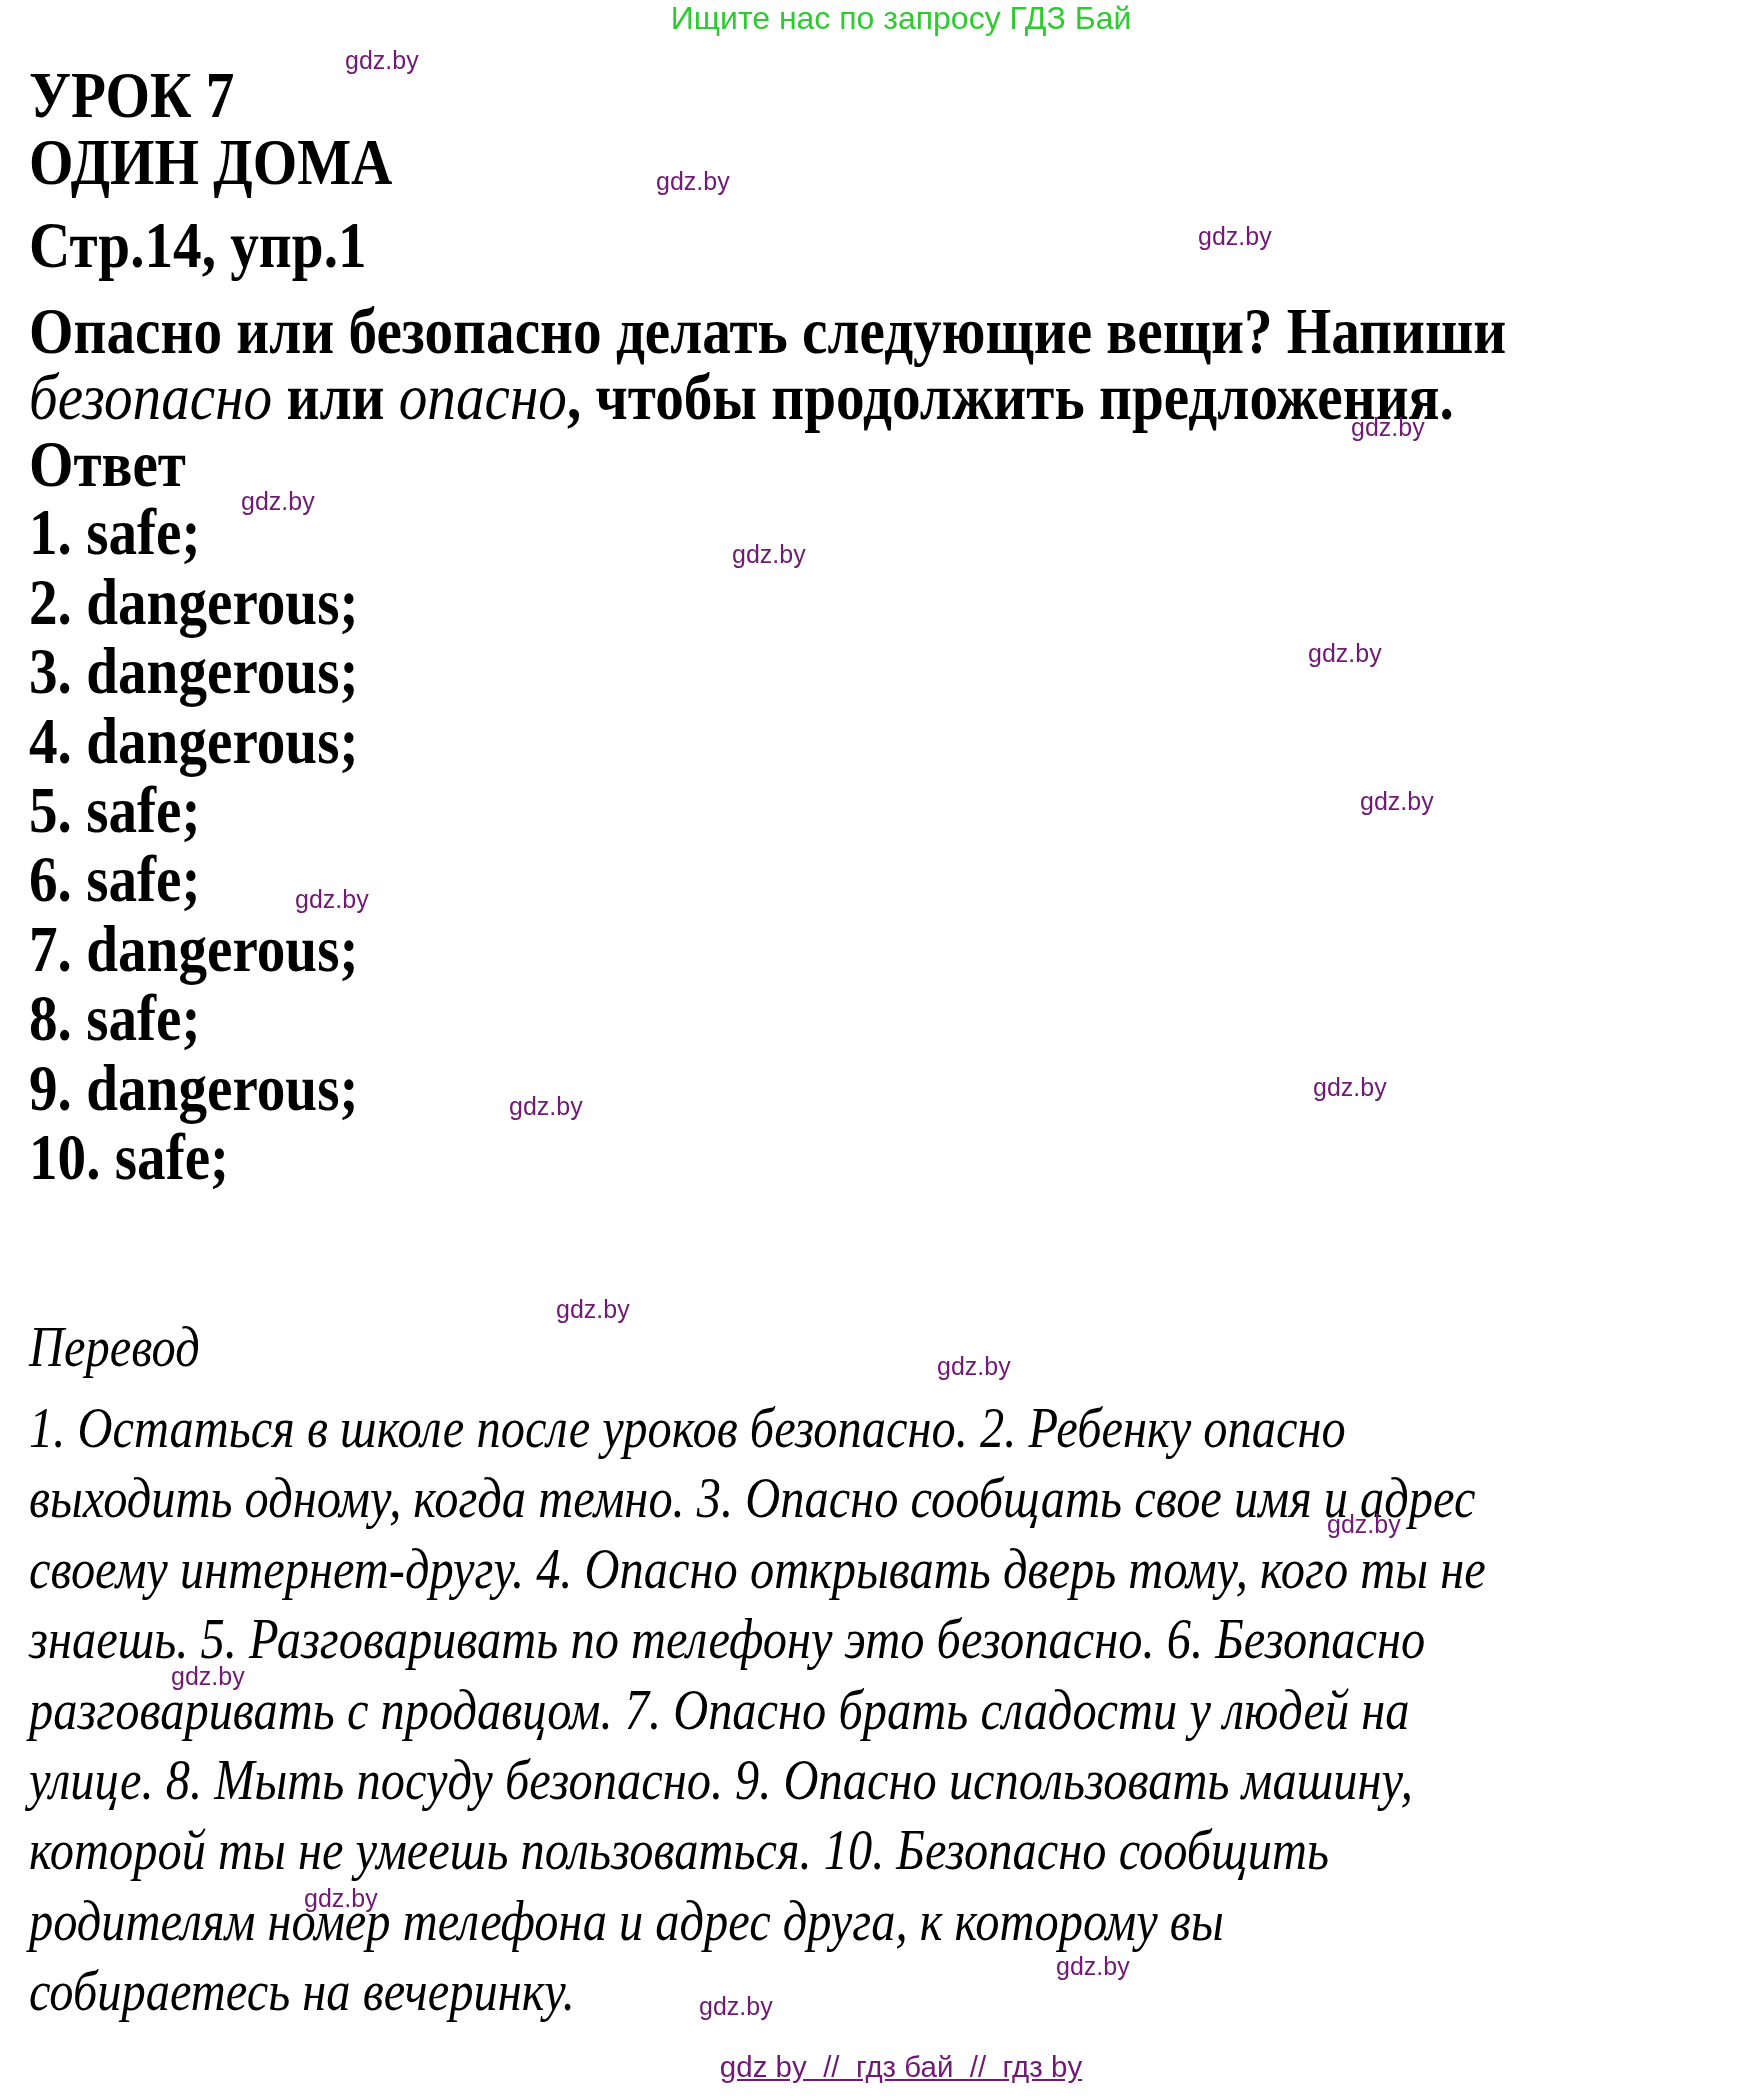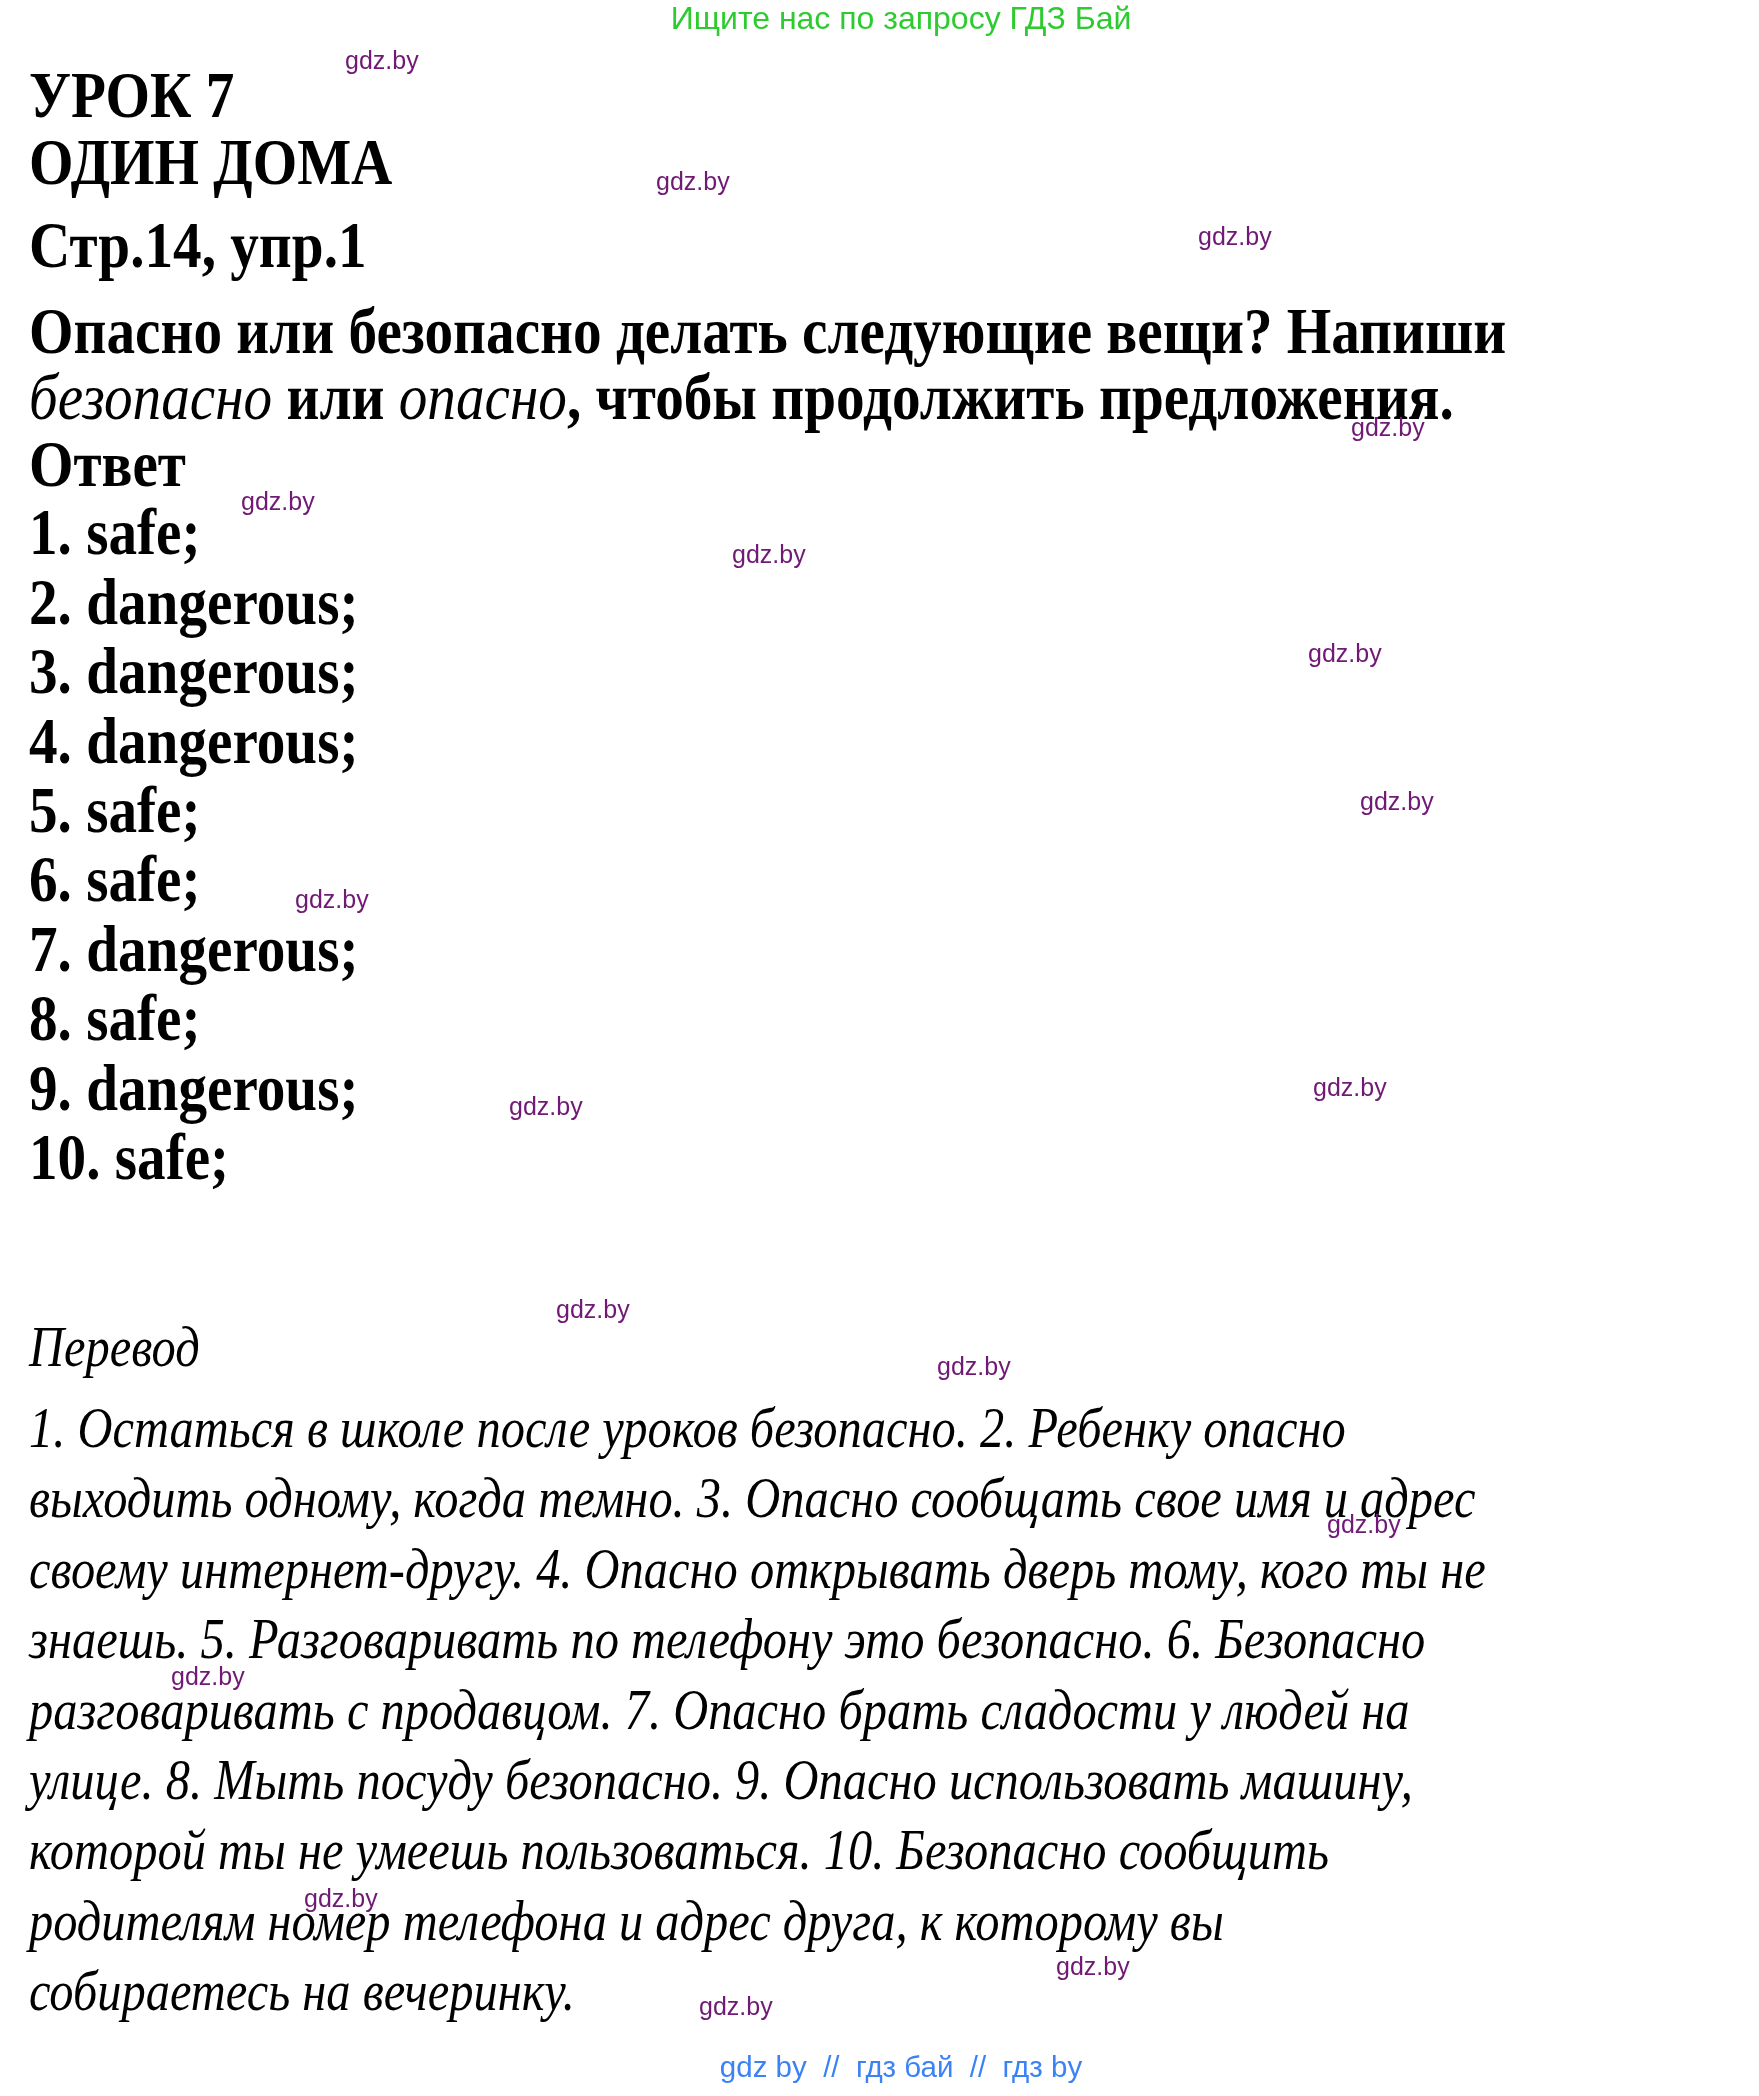--- a/index.html
+++ b/index.html
@@ -89,15 +89,15 @@
   <div class="watermark" style="left:509px;top:1094px">gdz.by</div>
   <div class="watermark" style="left:556px;top:1297px">gdz.by</div>
   <div class="watermark" style="left:937px;top:1354px">gdz.by</div>
   <div class="watermark" style="left:1327px;top:1512px">gdz.by</div>
   <div class="watermark" style="left:171px;top:1664px">gdz.by</div>
   <div class="watermark" style="left:1622px;top:1824px">gdz.by</div>
   <div class="watermark" style="left:304px;top:1886px">gdz.by</div>
   <div class="watermark" style="left:1056px;top:1954px">gdz.by</div>
   <div class="watermark" style="left:699px;top:1994px">gdz.by</div>
 
-  <div class="footer" style="color: #3b82f6;">gdz by  //  гдз бай  //  гдз by</div>
+  <div class="footer" style="color: #701a75; text-decoration: underline;">gdz by  //  гдз бай  //  гдз by</div>
 </div>
 
 
 </body></html>

